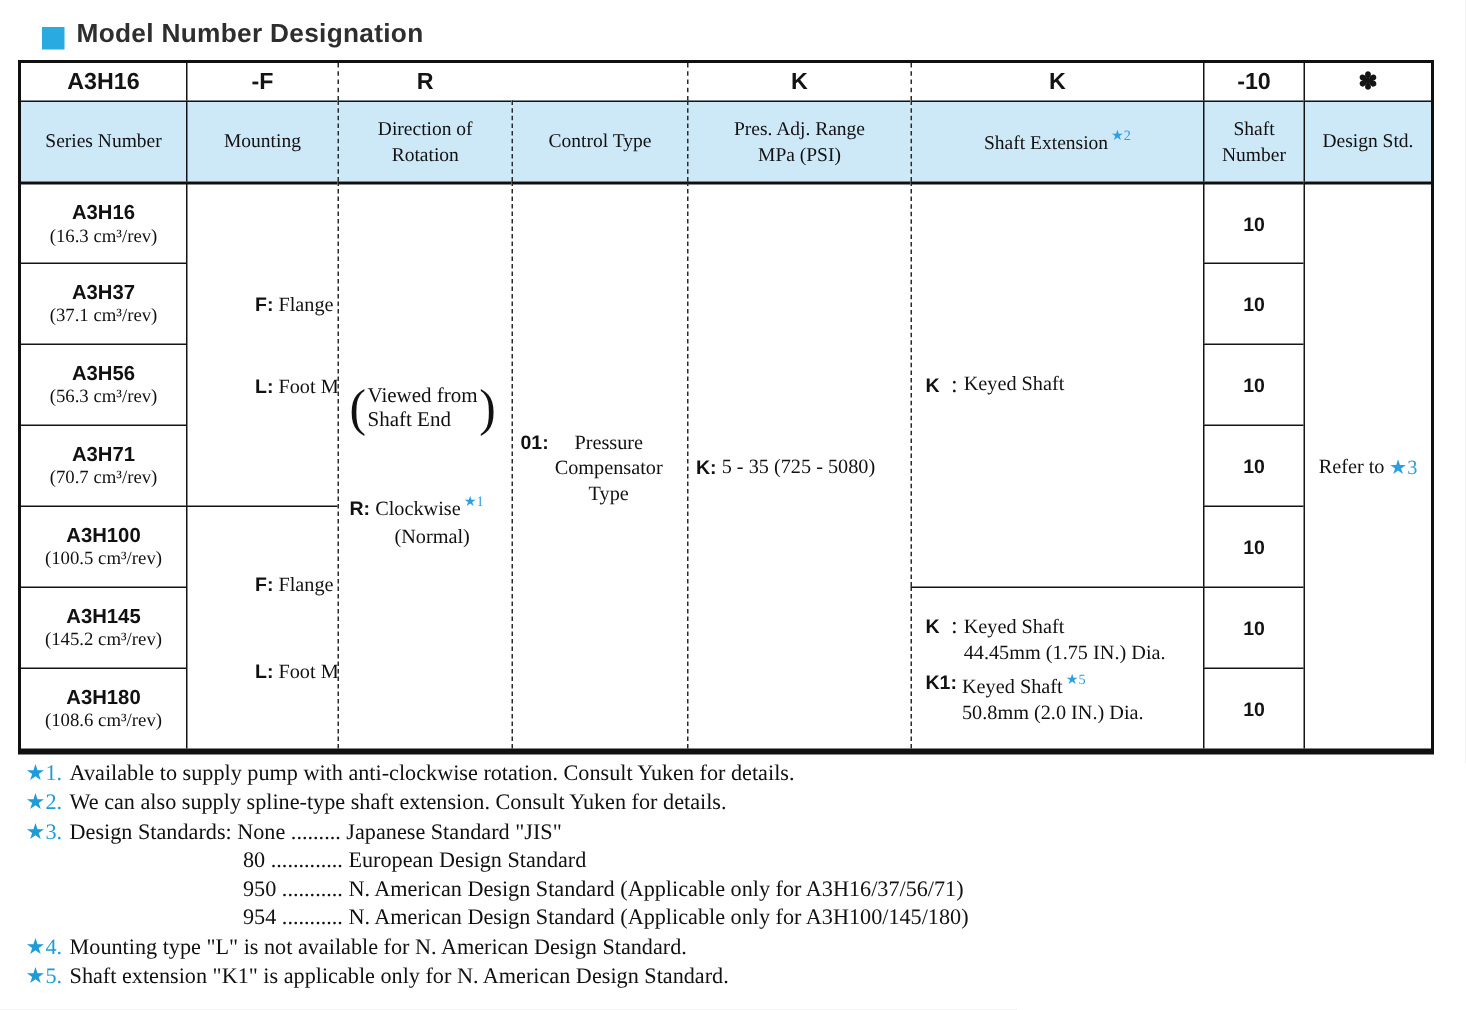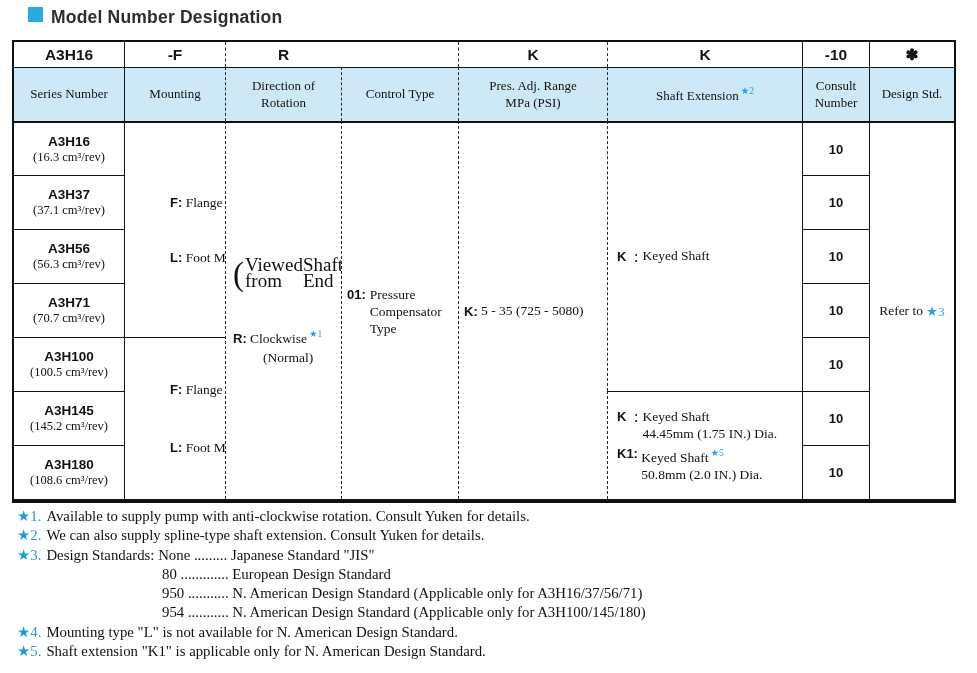--- a/index.html
+++ b/index.html
@@ -3,21 +3,21 @@
 <meta charset="utf-8">
 <style>
   * { margin:0; padding:0; box-sizing:border-box; }
   html,body { background:#e9e9e9; }
   .page {
     position:relative; width:977px; height:673px; background:#ffffff;
     font-family:"Liberation Serif", serif; color:#111;
     overflow:hidden;
   }
   
-  .title-row { display:flex; align-items:flex-start; gap:8px; padding:7px 0 0 28px; height:33px; }
+  .title-row { display:flex; align-items:flex-end; gap:8px; padding:7px 0 0 28px; height:33px; }
   .title-square { width:15px; height:15px; background:#29abe2; display:inline-block; }
   .title-text { font-family:"Liberation Sans", sans-serif; font-weight:700; font-size:17.5px; color:#2e2e2e; letter-spacing:0.2px; }
 
   
   .mtable {
     position:absolute; left:12px; top:40px; width:944px;
     display:grid;
     grid-template-columns:110px 101px 116px 117px 149px 195px 67px 1fr;
     grid-template-rows:25px 54px repeat(7, 54px);
     border:2.5px solid #101010; border-bottom-width:4px;
@@ -53,29 +53,29 @@
   .left { justify-content:flex-start; text-align:left; }
   .fs13 { font-size:13.5px; }
 
   .mounting { flex-direction:column; align-items:flex-start; padding-left:5px; gap:39px; }
   .mline b { font-family:"Liberation Sans", sans-serif; font-size:13px; }
   .mline { font-size:13.5px; white-space:pre;padding-left:40px; }
 
   .direction { flex-direction:column; align-items:flex-start; padding-left:7px; }
   .viewed { display:flex; align-items:center; }
   .bigp { font-size:33px; font-weight:400; line-height:30px; transform:scaleY(1.05); }
-  .vstack { display:flex; flex-direction:row; font-size:19px; line-height:16px; padding:0 1px; }
+  .vstack { display:flex; flex-direction:column; font-size:14px; line-height:16px; padding:0 1px; }
   .rline { margin-top:39px; font-size:13.5px; white-space:pre; }
   .rline b { font-family:"Liberation Sans", sans-serif; font-size:13px; }
   .normal { font-size:13.5px; padding-left:30px; margin-top:3px; }
 
   .hgroup { display:flex; align-items:flex-start; white-space:pre; }
   .hgroup b { font-family:"Liberation Sans", sans-serif; font-size:13px; line-height:17px; }
   .vlines { display:flex; flex-direction:column; font-size:13.5px; line-height:17px; }
-  .control { padding-left:5px; }
+  .control { padding-left:5px;text-align:center; }
   .pres { padding-left:5px; font-size:13.5px; white-space:pre; }
   .pres b { font-family:"Liberation Sans", sans-serif; font-size:13px; }
 
   .shaft { align-items:center; padding-left:9px; }
   .shaft-b { flex-direction:column; align-items:flex-start; justify-content:center; padding-left:9px; gap:3px; }
   .kmin { display:inline-block; min-width:17px; }
 
   .star-sup { color:#2b9fe0; font-size:9.5px; vertical-align:6px; margin-left:2px; font-family:"Liberation Serif", serif; }
   .star-inline { color:#2b9fe0; font-size:13.5px; margin-left:3px; }
   .std { font-size:13.5px; }
@@ -120,21 +120,21 @@
       <span>Control Type</span>
     </div>
     <div class="cell hdr g5 r2 bt-hdr bl-d">
       <span>Pres. Adj. Range</span>
       <span>MPa (PSI)</span>
     </div>
     <div class="cell hdr g6 r2 bt-hdr bl-d">
       <span><span>Shaft Extension</span><sup class="star-sup">★2</sup></span>
     </div>
     <div class="cell hdr g7 r2 bt-hdr bl-s">
-      <span>Consult</span>
+      <span>Shaft</span>
       <span>Number</span>
     </div>
     <div class="cell hdr g8 r2 bt-hdr bl-s">
       <span>Design Std.</span>
     </div>
 
     <div class="cell series g1 r3 bt-heavy">
       <div class="model">A3H16</div>
       <div class="cap">(16.3 cm³/rev)</div>
     </div>

